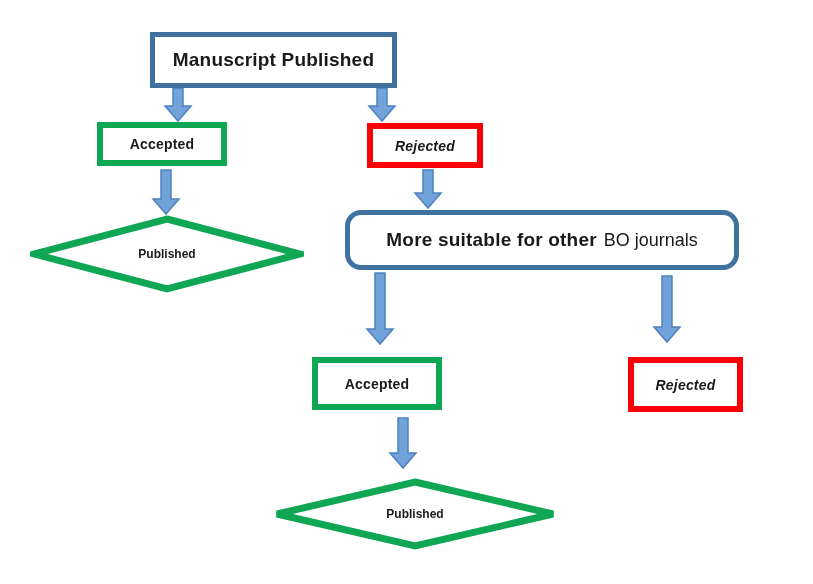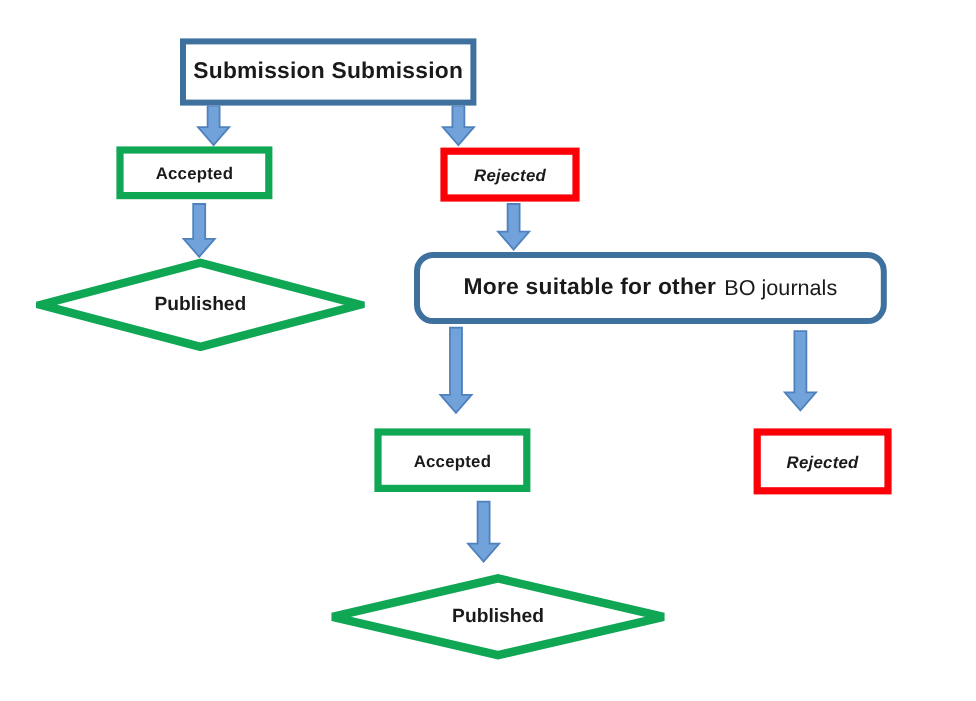--- a/index.html
+++ b/index.html
@@ -53,21 +53,21 @@
   }
   .diamond .diamond-label {
     position: absolute;
     left: 0;
     top: 0;
     width: 100%;
     height: 100%;
     display: flex;
     align-items: center;
     justify-content: center;
-    font-size: 16px;
+    font-size: 12px;
     font-weight: 600;
   }
 
   
   #box-manuscript { left: 150px; top: 32px;  width: 247px; height: 56px; }
   #box-accepted-top { left: 97px;  top: 122px; width: 130px; height: 44px; }
   #box-rejected-top { left: 367px; top: 123px; width: 116px; height: 45px; }
   #diamond-published-left { left: 30px; top: 215px; width: 274px; height: 78px; }
   #box-journals { left: 345px; top: 210px; width: 394px; height: 60px; border-radius: 16px; }
   #box-accepted-bottom { left: 312px; top: 357px; width: 130px; height: 53px; }
@@ -90,21 +90,21 @@
     <polygon points="423,170 433,170 433,193 441,193 428,208 415,193 423,193" fill="#71A3DA" stroke="#4F81BD" stroke-width="1.5"></polygon>
 
     <polygon points="375,273 385,273 385,329 393,329 380,344 367,329 375,329" fill="#71A3DA" stroke="#4F81BD" stroke-width="1.5"></polygon>
 
     <polygon points="662,276 672,276 672,327 680,327 667,342 654,327 662,327" fill="#71A3DA" stroke="#4F81BD" stroke-width="1.5"></polygon>
 
     <polygon points="398,418 408,418 408,453 416,453 403,468 390,453 398,453" fill="#71A3DA" stroke="#4F81BD" stroke-width="1.5"></polygon>
   </svg>
 
   <div id="box-manuscript" class="node rect-blue">
-    <span class="label-lg">Submission Submission</span>
+    <span class="label-lg">Manuscript Published</span>
   </div>
 
   <div id="box-accepted-top" class="node rect-green">
     <span class="label-md">Accepted</span>
   </div>
 
   <div id="box-rejected-top" class="node rect-red">
     <span class="label-md">Rejected</span>
   </div>
 

